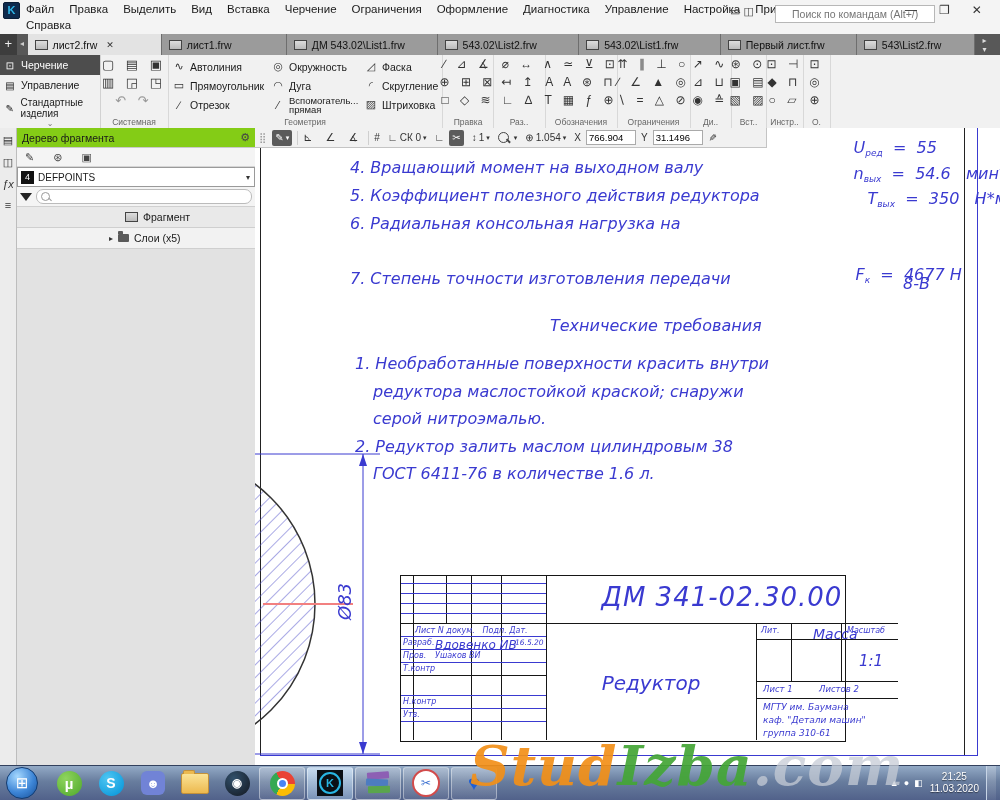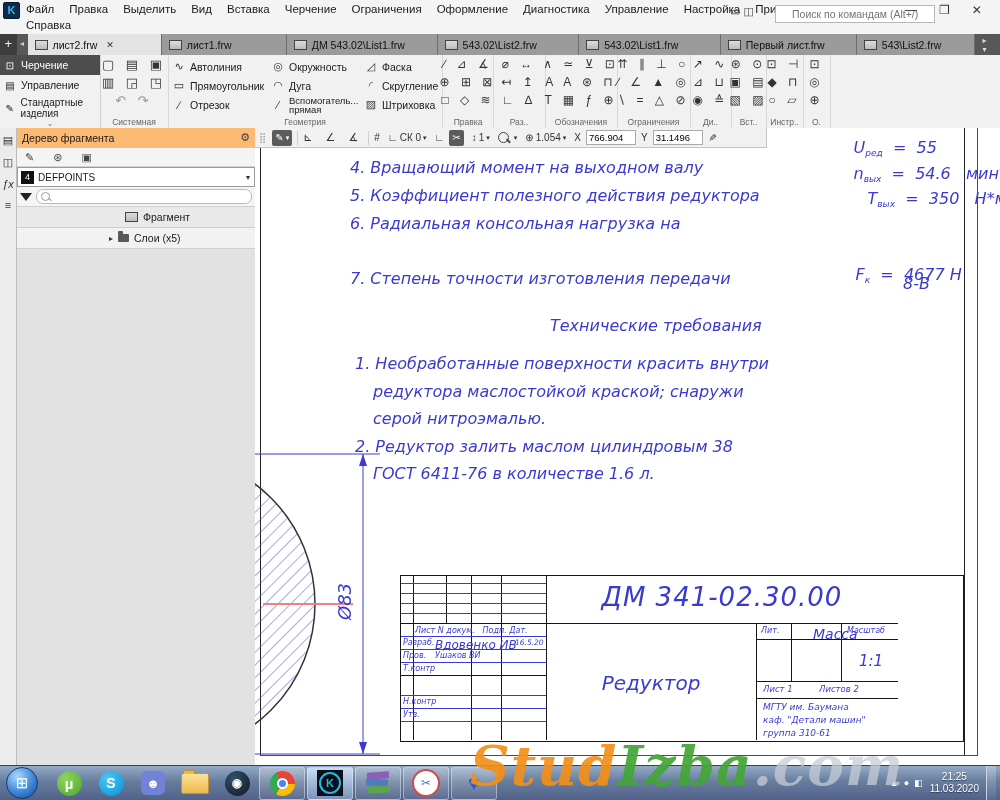--- a/index.html
+++ b/index.html
@@ -36,21 +36,21 @@
   .pcollapse{position:absolute;bottom:0;left:0;width:100%;text-align:center;font-size:8px;color:#777;}
   .sec{position:absolute;top:0;height:73px;border-right:1px solid #d8d8d8;}
   .seclabel{position:absolute;bottom:1px;left:0;width:100%;text-align:center;font-size:8.5px;color:#666;white-space:nowrap;}
   .irow{height:18px;display:flex;align-items:center;justify-content:center;font-size:12px;color:#333;letter-spacing:4px;white-space:pre;}
   .gbtn{display:flex;align-items:center;gap:4px;font-size:10.5px;height:19px;white-space:nowrap;}
   .gbtn .ic{font-size:11px;width:14px;text-align:center;color:#333;}
   
   .strip{position:absolute;left:0;top:128px;width:17px;height:637px;background:#ececec;border-right:1px solid #bdbdbd;
          display:flex;flex-direction:column;align-items:center;gap:9px;padding-top:6px;font-size:11px;color:#333;box-sizing:border-box;}
   .tree{position:absolute;left:17px;top:128px;width:238px;height:637px;background:#e2e2e2;border-right:1px solid #8f8f8f;}
-  .thead{height:19px;background:#fdba74;border-bottom:1px solid #c9c9c9;display:flex;align-items:center;
+  .thead{height:19px;background:#84cc16;border-bottom:1px solid #c9c9c9;display:flex;align-items:center;
          padding:0 5px;font-size:10.5px;}
   .thead .gear{margin-left:auto;font-size:11px;color:#444;}
   .ticons{height:18px;background:#f4f4f4;border-bottom:1px solid #d5d5d5;display:flex;align-items:center;
           padding-left:8px;font-size:11px;letter-spacing:8px;color:#444;}
   .tlayer{height:18px;background:#fff;border:1px solid #9a9a9a;margin:0;display:flex;align-items:center;font-size:10px;}
   .lbadge{width:13px;height:13px;background:#111;color:#fff;text-align:center;line-height:13px;font-size:9px;margin:0 4px 0 3px;}
   .tlayer .dd{margin-left:auto;padding-right:4px;font-size:8px;color:#333;}
   .tfilter{height:19px;background:#f4f4f4;border-bottom:1px solid #d0d0d0;display:flex;align-items:center;gap:4px;padding:0 3px;}
   .funnel{width:0;height:0;border-left:6px solid transparent;border-right:6px solid transparent;border-top:8px solid #222;}
   .tsearch{flex:1;height:13px;border:1px solid #bbb;border-radius:7px;background:#fff;position:relative;}
@@ -70,21 +70,21 @@
   .minibar{position:absolute;left:0;top:0;width:512px;height:20px;background:#f1f1f1;border-bottom:1px solid #c4c4c4;border-right:1px solid #c4c4c4;
            display:flex;align-items:center;gap:5px;padding:0 4px;font-size:10px;color:#333;box-sizing:border-box;}
   .mbtn{height:16px;display:flex;align-items:center;gap:2px;padding:0 3px;}
   .mdark{background:#5b5b5b;color:#fff;border-radius:2px;}
   .msep{width:1px;height:14px;background:#cfcfcf;}
   .mfield{height:13px;border:1px solid #aaa;background:#fff;font-size:9.5px;width:44px;padding:0 2px;
           font-family:"Liberation Sans",sans-serif;}
   .magd{position:relative;width:9px;height:9px;border:1.5px solid #444;border-radius:50%;}
   .magd::after{content:"";position:absolute;left:7px;top:7px;width:5px;height:1.5px;background:#444;transform:rotate(45deg);}
   
-  .tblock{position:absolute;left:145px;top:447px;width:564px;height:167px;border:1.5px solid #161616;box-sizing:border-box;}
+  .tblock{position:absolute;left:145px;top:447px;width:446px;height:167px;border:1.5px solid #161616;box-sizing:border-box;}
   .tb-v{position:absolute;width:1px;background:#161616;}
   .tb-h{position:absolute;height:1px;background:#161616;}
   .tb-hb{position:absolute;height:1px;background:#3a3ad0;}
   .tbt{position:absolute;color:#3a3ad0;font-style:italic;font-family:"DejaVu Sans",sans-serif;white-space:pre;}
   
   .taskbar{position:absolute;left:0;top:765px;width:1000px;height:35px;
            background:linear-gradient(#93aac6,#687d9e 45%,#51618a);border-top:1px solid #33415e;box-sizing:border-box;
            display:flex;align-items:center;}
   .orb{width:30px;height:30px;border-radius:50%;margin:0 10px 0 6px;
        background:radial-gradient(circle at 35% 28%,#a5d8ff,#3d85d6 55%,#174e96);border:1px solid #123c72;

